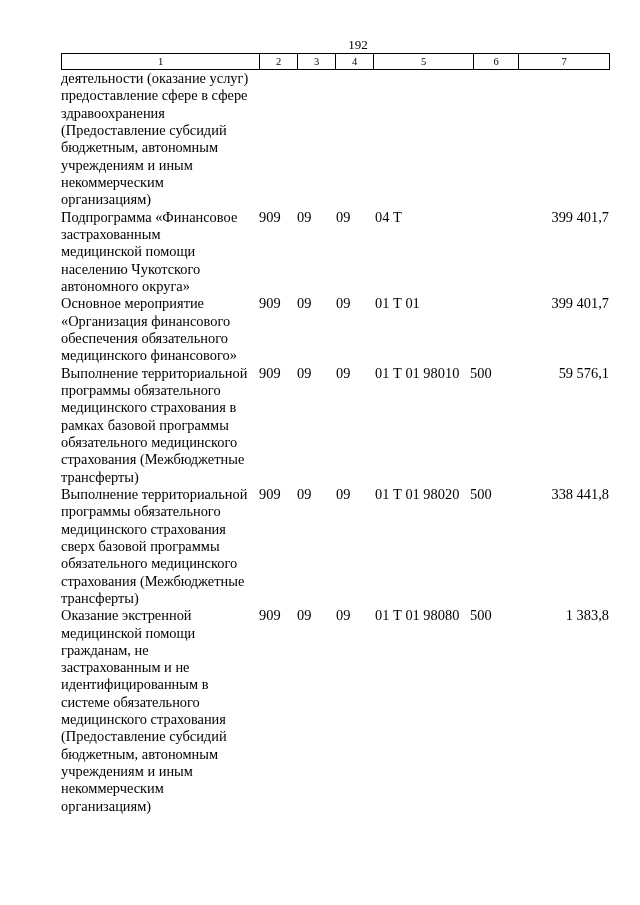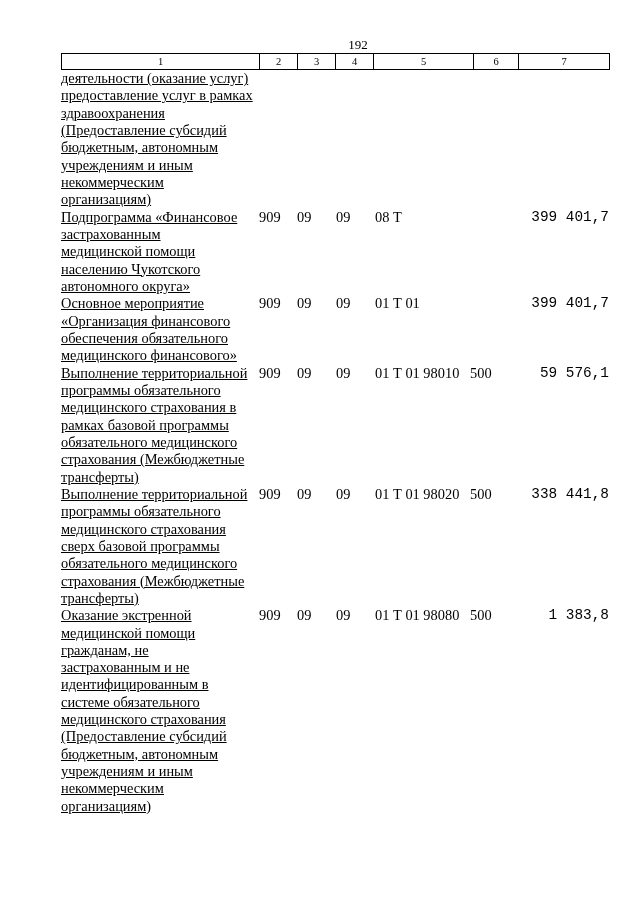--- a/index.html
+++ b/index.html
@@ -19,27 +19,27 @@
   .header-table td {
     border: 1px solid #000; height: 15px; padding: 0;
     text-align: center; font-size: 10.5px; line-height: 15px;
   }
   .rows {
     position: absolute; top: 70px; left: 0; width: 640px;
   }
   .row { position: relative; }
   .cell { position: absolute; top: 0; line-height: 17.33px; white-space: nowrap; }
   .c1 { position: relative; left: 61px; width: 200px; line-height: 17.33px; }
-  .c1 .ln { display: block; white-space: nowrap; text-decoration: underline; }
+  .c1 .ln { display: block; white-space: nowrap; }
   .c2 { left: 259px; }
   .c3 { left: 297px; }
   .c4 { left: 336px; }
   .c5 { left: 375px; }
   .c6 { left: 470px; text-align: right; }
-  .c7 { right: 31px; text-align: left; font-family: Liberation Mono, monospace; }
+  .c7 { right: 31px; text-align: left; }
 </style>
 </head>
 <body>
 
 <div class="page-number">192</div>
 
 <table class="header-table">
   <colgroup>
     <col style="width:198px">
       <col style="width:38px">
@@ -60,42 +60,42 @@
     <td>7</td>
   </tr>
 </tbody>
   </table>
 
 <div class="rows">
 
   <div class="row">
     <div class="c1">
       <span class="ln">деятельности (оказание услуг)</span>
-      <span class="ln">предоставление услуг в рамках</span>
+      <span class="ln">предоставление сфере в сфере</span>
       <span class="ln">здравоохранения</span>
       <span class="ln">(Предоставление субсидий</span>
       <span class="ln">бюджетным, автономным</span>
       <span class="ln">учреждениям и иным</span>
       <span class="ln">некоммерческим</span>
       <span class="ln">организациям)</span>
     </div>
   </div>
 
   <div class="row">
     <div class="c1">
       <span class="ln">Подпрограмма «Финансовое</span>
       <span class="ln">застрахованным</span>
       <span class="ln">медицинской помощи</span>
       <span class="ln">населению Чукотского</span>
       <span class="ln">автономного округа»</span>
     </div>
     <span class="cell c2">909</span>
     <span class="cell c3">09</span>
     <span class="cell c4">09</span>
-    <span class="cell c5">08 Т</span>
+    <span class="cell c5">04 Т</span>
     <span class="cell c6"></span>
     <span class="cell c7">399 401,7</span>
   </div>
 
   <div class="row">
     <div class="c1">
       <span class="ln">Основное мероприятие</span>
       <span class="ln">«Организация финансового</span>
       <span class="ln">обеспечения обязательного</span>
       <span class="ln">медицинского финансового»</span>

